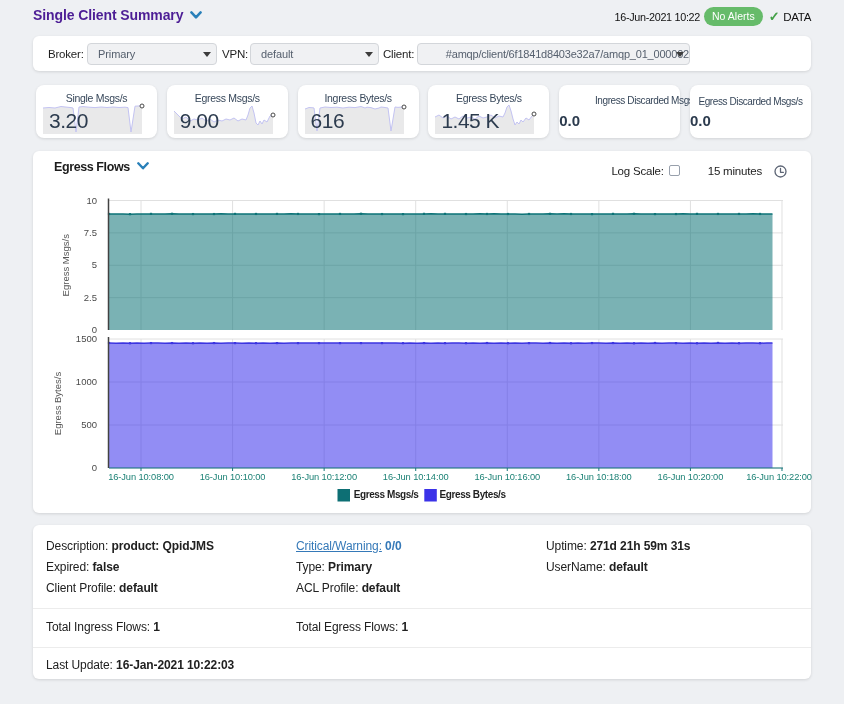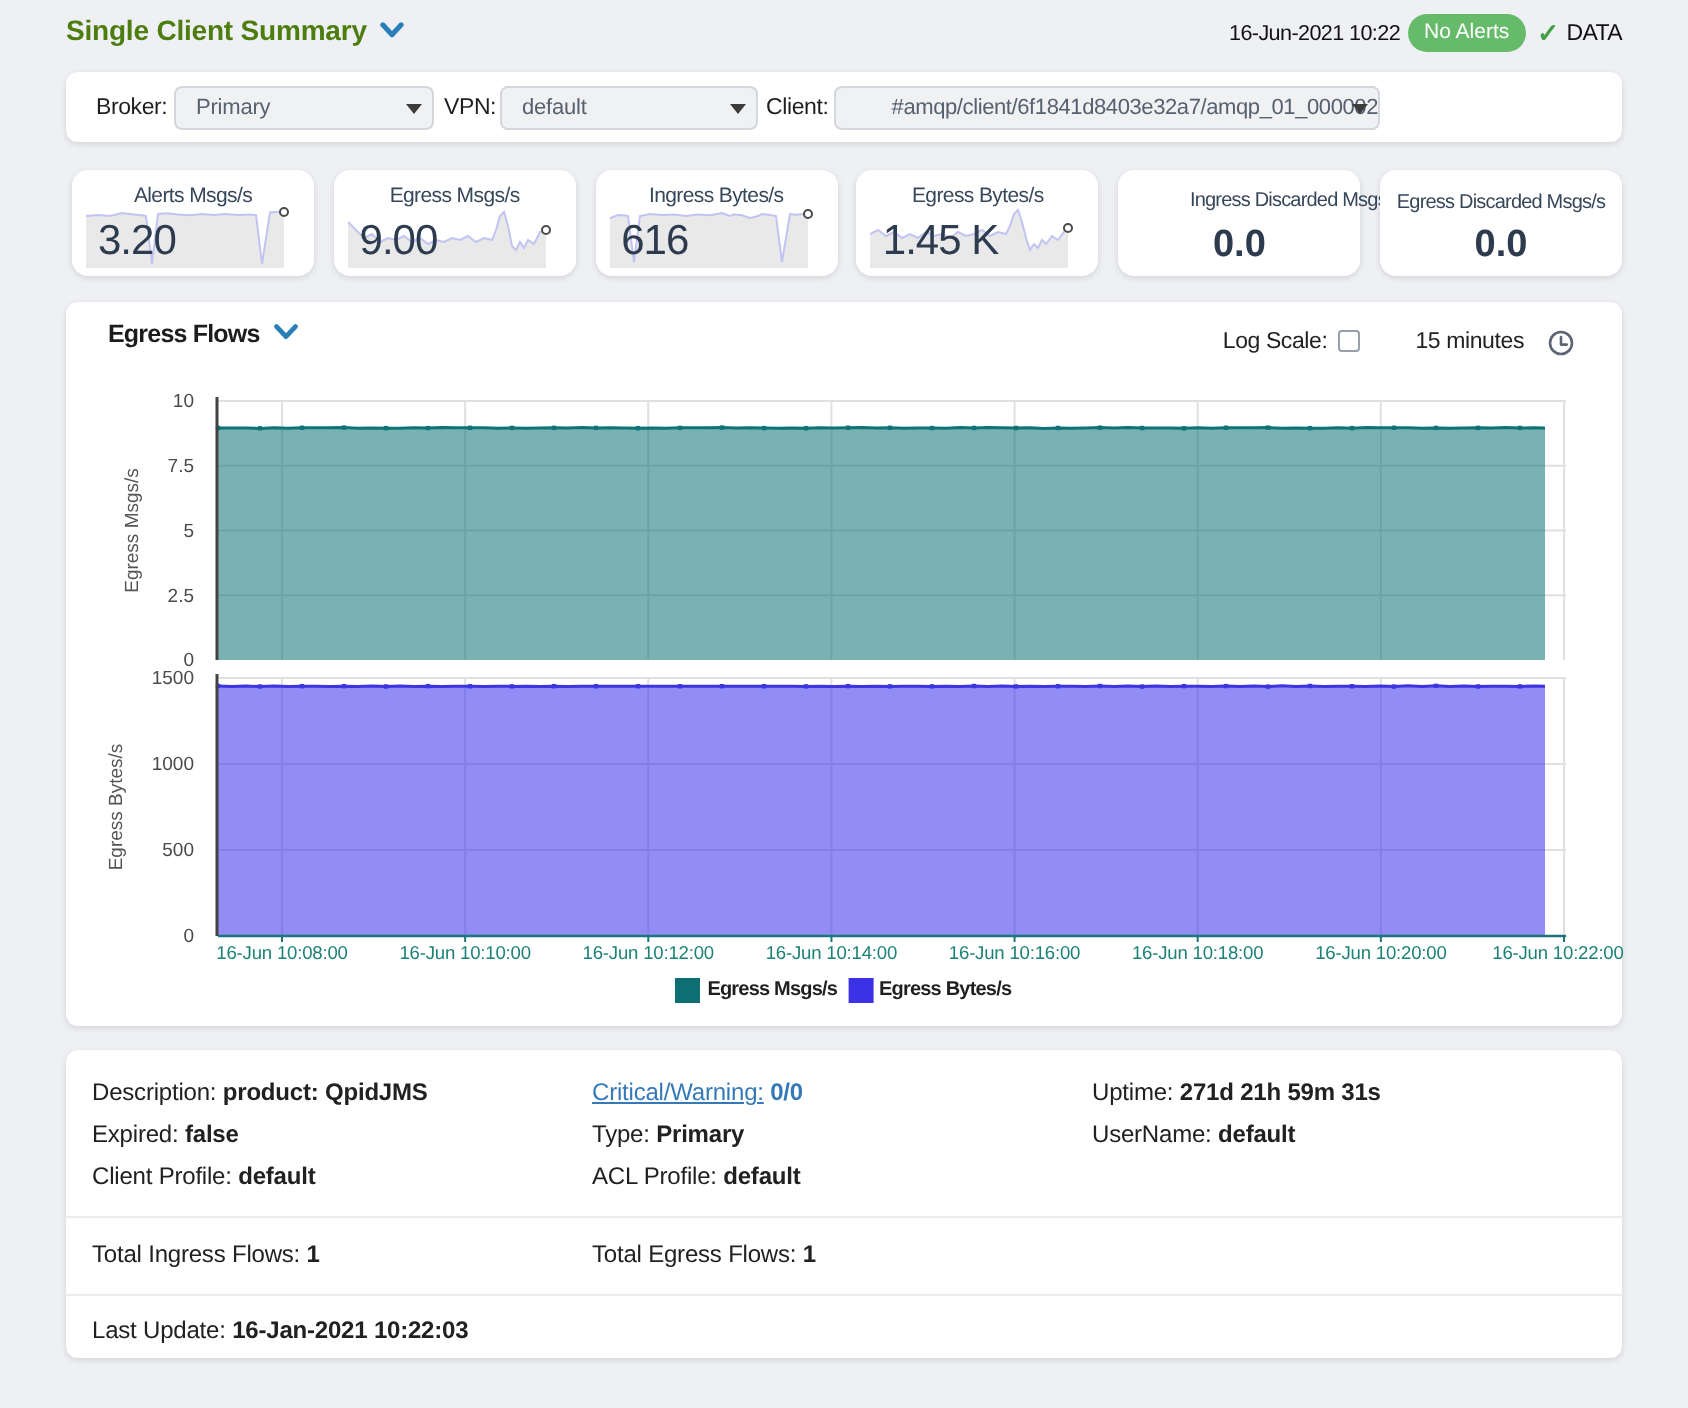--- a/index.html
+++ b/index.html
@@ -2,36 +2,36 @@
 <html><head>
 <meta charset="utf-8">
 <style>
 * { margin:0; padding:0; box-sizing:border-box; }
 html,body { width:844px; height:704px; }
 body { background:#eef0f3; font-family:"Liberation Sans",sans-serif; position:relative; overflow:hidden; }
 .card { position:absolute; background:#fff; border-radius:6px; box-shadow:0 1px 3px rgba(0,0,0,0.12); }
 .abs { position:absolute; }
 
 
-.title { left:33px; top:7px; font-size:14px; font-weight:bold; color:#4d7c0f; letter-spacing:-0.1px; }
+.title { left:33px; top:7px; font-size:14px; font-weight:bold; color:#4c1d95; letter-spacing:-0.1px; }
 .topright { top:7px; right:33px; font-size:10.8px; letter-spacing:-0.3px; color:#111; display:flex; align-items:center; }
 .pill { background:#66bb6a; color:#fff; border-radius:10px; font-size:10.5px; letter-spacing:0; padding:3px 8px 4px; margin:0 6px 0 4px; }
 .chk { color:#43a047; font-weight:bold; font-size:13px; margin-right:4px; }
 
 
 #filterbar { left:33px; top:36px; width:778px; height:35px; }
 .flabel { position:absolute; font-size:11.5px; letter-spacing:-0.2px; color:#1f1f1f; top:50%; transform:translateY(-50%); }
 .dd { position:absolute; top:7px; height:22px; white-space:nowrap; overflow:hidden; background:#f0f1f3; border:1px solid #d3d6da; border-radius:4px; font-size:11px; letter-spacing:-0.1px; color:#56606e; line-height:20px; padding-left:10px; }
 .dd .car { position:absolute; right:5px; top:8px; width:0; height:0; border-left:4px solid transparent; border-right:4px solid transparent; border-top:5px solid #3c3c3c; }
 
 
 .mcard { top:84.5px; width:121px; height:53px; border-radius:8px; }
 .mlabel { position:absolute; top:7px; width:100%; text-align:center; font-size:10.5px; letter-spacing:-0.3px; white-space:nowrap; color:#37475a; }
 .mval { position:absolute; left:13px; top:24.5px; font-size:21px; letter-spacing:-0.5px; color:#2c3b4e; }
-.mval0 { position:absolute; top:27px; width:100%; text-align:center; font-size:19px; font-weight:bold; color:#2c3b4e; }
+.mval0 { position:absolute; top:27px; width:100%; text-align:left; font-size:15px; font-weight:bold; color:#2c3b4e; }
 .spark { position:absolute; left:7px; top:18px; }
 
 
 #chartcard { left:33px; top:151px; width:778px; height:362px; }
 .cctitle { position:absolute; left:21px; top:9px; font-size:12.5px; letter-spacing:-0.4px; font-weight:bold; color:#1c1c1c; white-space:nowrap; }
 .ccright { position:absolute; right:24px; top:14px; font-size:11.5px; letter-spacing:-0.2px; color:#222; display:flex; align-items:flex-start; }
 .cbox { width:11px; height:11px; border:1.5px solid #98a0ac; border-radius:2px; background:#fff; margin-left:5px; }
 
 
 #infocard { left:33px; top:525px; width:778px; height:154px; font-size:12px; letter-spacing:-0.1px; color:#212121;padding-left:36px; }
@@ -61,21 +61,21 @@
 <div class="card" id="filterbar">
   <span class="flabel" style="left:15px;">Broker:</span>
   <div class="dd" style="left:54px; width:130px;">Primary<span class="car"></span></div>
   <span class="flabel" style="left:189px;">VPN:</span>
   <div class="dd" style="left:217px; width:129px;">default<span class="car"></span></div>
   <span class="flabel" style="left:350px;">Client:</span>
   <div class="dd" style="left:384px; width:273px; letter-spacing:-0.2px;text-align:right;">#amqp/client/6f1841d8403e32a7/amqp_01_000002<span class="car"></span></div>
 </div>
 
 <div class="card mcard" style="left:36px;">
-  <div class="mlabel">Alerts Msgs/s</div>
+  <div class="mlabel">Single Msgs/s</div>
   <svg class="spark" width="102" height="31" viewBox="0 0 102 31">
     <path d="M0,5 L6,4.5 L12,5 L18,3.5 L24,4.2 L28,4.6 L30,5 L33,29 L36,4 L40,3.6 L46,4.2 L52,4.6 L58,4 L64,4.5 L70,4 L76,4.5 L82,4.2 L85,4.6 L88,29 L92,3.2 L95,3 L99,3 L99,31 L0,31 Z" fill="#e9e9ea"></path>
     <path d="M0,5 L6,4.5 L12,5 L18,3.5 L24,4.2 L28,4.6 L30,5 L33,29 L36,4 L40,3.6 L46,4.2 L52,4.6 L58,4 L64,4.5 L70,4 L76,4.5 L82,4.2 L85,4.6 L88,29 L92,3.2 L95,3 L99,3" fill="none" stroke="#c3c3f2" stroke-width="1"></path>
     <circle cx="99" cy="3" r="2" fill="#fff" stroke="#4a4a4a" stroke-width="1"></circle>
   </svg>
   <div class="mval">3.20</div>
 </div>
 <div class="card mcard" style="left:166.8px;">
   <div class="mlabel">Egress Msgs/s</div>
   <svg class="spark" width="102" height="31" viewBox="0 0 102 31">

